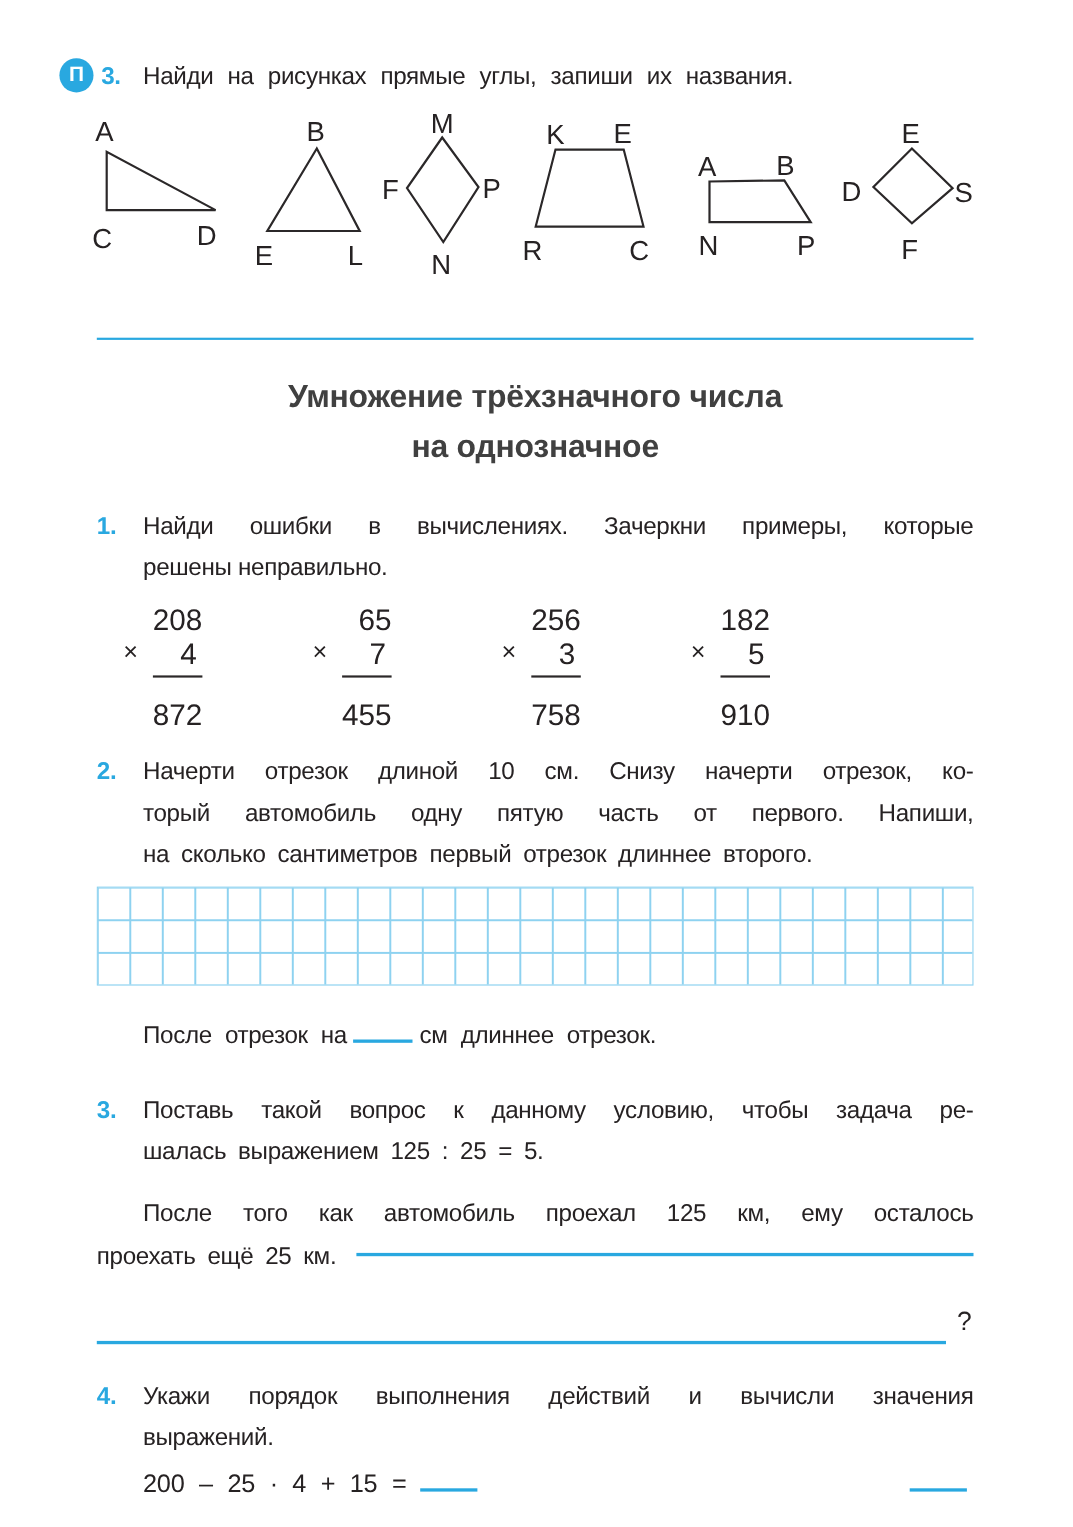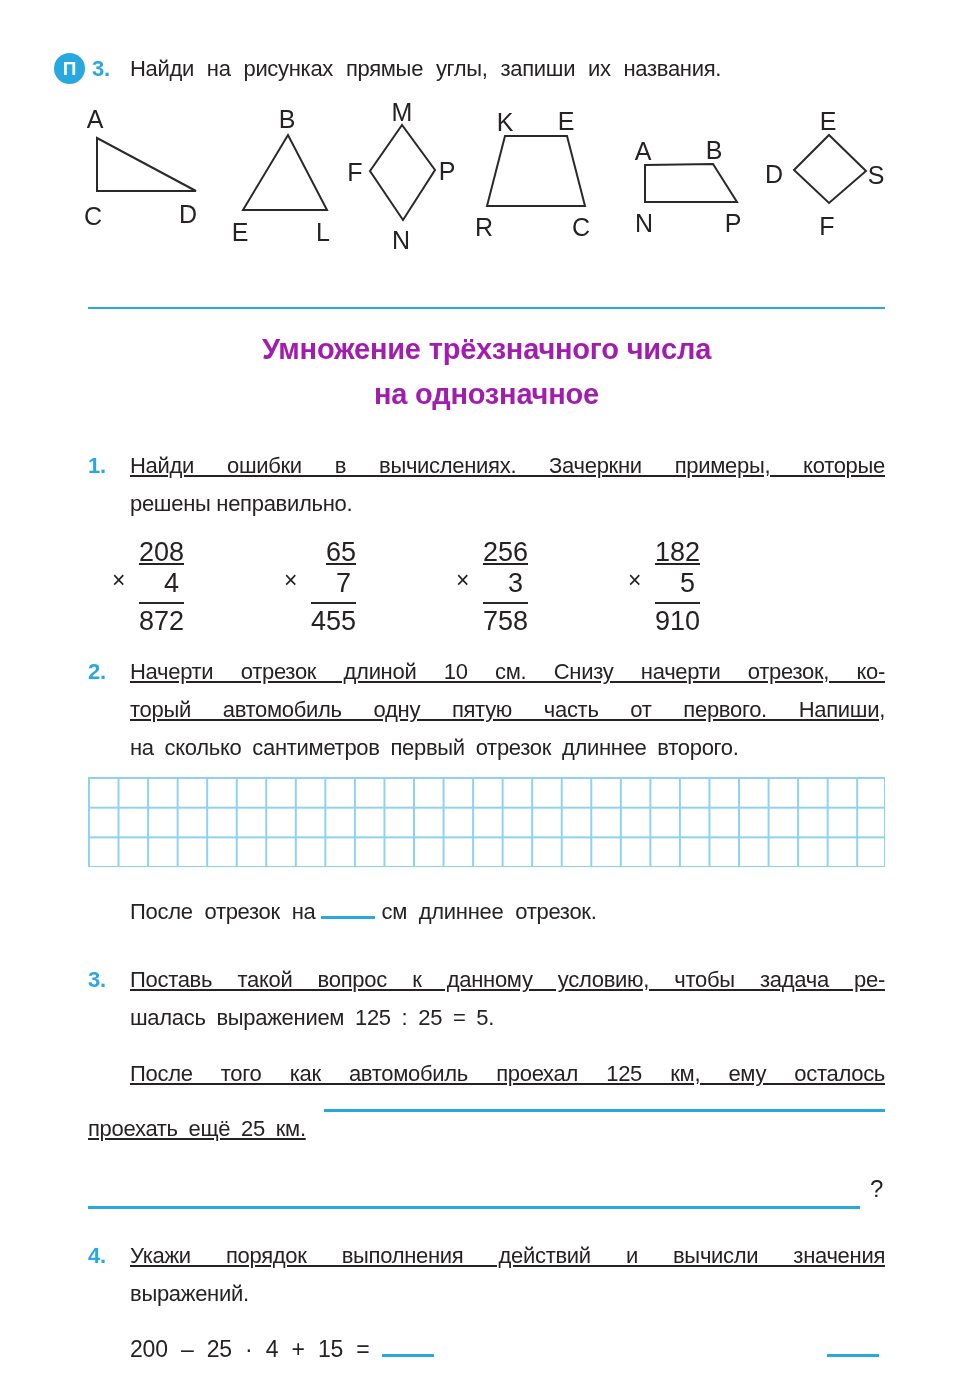--- a/index.html
+++ b/index.html
@@ -4,61 +4,61 @@
 <style>
   html,body { margin:0; padding:0; background:#ffffff; }
   .page {
     position:relative; width:975px; height:1388px; box-sizing:border-box;
     padding:50px 90px 0 88px; overflow:hidden; background:#ffffff;
     font-family:"Liberation Sans", sans-serif; color:#262223;
     font-size:22px; letter-spacing:-0.3px;
   }
   .task { position:relative; padding-left:42px; line-height:38px; }
   .task-num { position:absolute; left:0; top:0; color:#29a8e0; font-weight:bold; }
-  .jl { text-align:justify; text-align-last:justify;text-decoration:underline; }
+  .jl { text-align:justify; text-align-last:justify; }
   .badge {
     position:absolute; left:-34px; top:3px; width:31px; height:31px; border-radius:50%;
     background:#29a8e0; color:#fff; font-weight:bold; font-size:19px;
     display:flex; align-items:center; justify-content:center; letter-spacing:0;
   }
   .badge-task .task-num { left:4px; }
   .shapes-svg { display:block; margin:10px 0 0 -48px; }
   .shapes-svg polygon { fill:none; stroke:#2b2829; stroke-width:2; stroke-linejoin:miter; }
   .shapes-svg text { font-family:"Liberation Sans", sans-serif; font-size:25px; fill:#262223; letter-spacing:0; }
   .divider { border:0; border-top:2.5px solid #29a8e0; margin:44px 0 0 0; width:797px; }
-  .heading { margin-top:18px; text-align:center; color:#a21caf; font-weight:bold; font-size:29px; line-height:45px; letter-spacing:-0.2px; }
+  .heading { margin-top:30px; text-align:center; color:#404040; font-weight:bold; font-size:29px; line-height:45px; letter-spacing:-0.2px; }
   .t1 { margin-top:30px; }
   .mult-row { display:flex; gap:100px; padding-left:24px; margin-top:14px; font-size:27px; letter-spacing:0; }
   .mult { position:relative; padding-left:20px; }
   .mcol { display:flex; flex-direction:column; align-items:flex-end; min-width:52px; }
   .times { position:absolute; left:0; top:30px; font-size:23px; }
-  .m-top { line-height:31px;text-decoration:underline; }
+  .m-top { line-height:31px; }
   .m-bot { line-height:31px; padding-right:5px; }
-  .m-res { border-top:2.5px solid #2b2829; margin-top:3px; padding-top:2px; line-height:31px; }
+  .m-res { border-top:2.5px solid #2b2829; margin-top:3px; padding-top:19px; line-height:31px; }
   .t2 { margin-top:16px; }
   .grid {
     margin-top:10px; width:797px; height:90px; box-sizing:border-box;
     border:1.5px solid #8ed2f0;
     background-image:
       linear-gradient(to right, #8ed2f0 1.5px, transparent 1.5px),
       linear-gradient(to bottom, #8ed2f0 1.5px, transparent 1.5px);
     background-size:29.55px 29.7px;
     background-position:-1px -1px;
   }
   .answer-row { margin-top:26px; padding-left:42px; line-height:38px; word-spacing:6px; }
   .blank { display:inline-block; width:54px; border-bottom:3px solid #29a8e0; height:22px; vertical-align:baseline; margin:0 6px; }
   .t3 { margin-top:30px; }
   .cond1 { margin-top:18px; padding-left:42px; line-height:38px; }
-  .cond2-row { display:flex; align-items:flex-start; margin-top:16px; height:40px; line-height:40px;text-decoration:underline; }
+  .cond2-row { display:flex; align-items:center; height:40px; line-height:40px; }
   .wline { flex:1; border-bottom:3px solid #29a8e0; margin:0 0 4px 18px; }
   .qline-row { display:flex; align-items:flex-end; margin-top:18px; height:42px; }
   .qline-row .wline { margin:0 0 0 0; }
   .qmark { margin:0 2px 8px 10px; line-height:24px; font-size:24px; }
   .t4 { margin-top:28px; }
-  .expr-row { display:flex; justify-content:space-between; margin-top:16px; padding-left:42px; font-size:23px; word-spacing:7px; letter-spacing:-0.2px; line-height:40px; }
+  .expr-row { display:flex; justify-content:space-between; margin-top:2px; padding-left:42px; font-size:23px; word-spacing:7px; letter-spacing:-0.2px; line-height:40px; }
   .expr .blank { width:52px; margin-left:12px; }
 </style>
 </head>
 <body>
 
 <div class="page">
 
   <div class="task badge-task">
     <span class="badge">
       <span>П</span>

